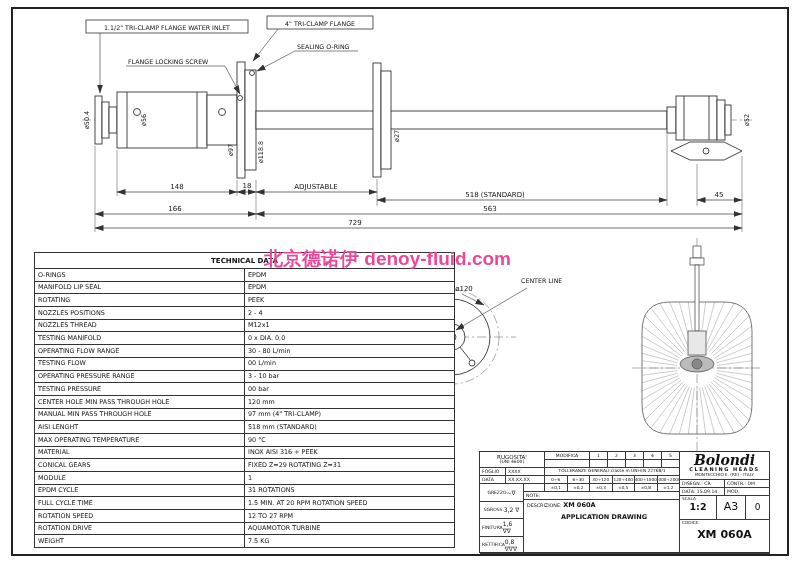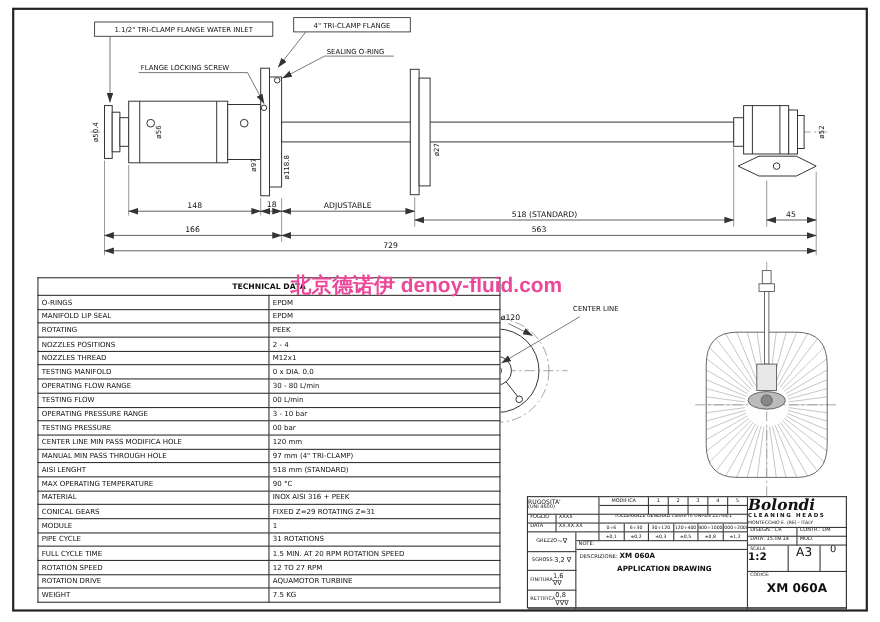--- a/index.html
+++ b/index.html
@@ -22,21 +22,21 @@
                  white-space:nowrap;overflow:hidden;}
   .tech-table td:first-child{width:127px;}
   
   .watermark{position:absolute;left:264px;top:246px;font-size:19px;font-weight:bold;
              color:#ec4899;white-space:nowrap;z-index:5;font-family:sans-serif;}
   
   .titleblock{position:absolute;left:479px;top:451px;width:291px;height:102px;
               border:1px solid #333;box-sizing:border-box;background:#fff;}
   .tb,.tbx{position:absolute;box-sizing:border-box;}
   .tb{border-right:1px solid #3a3a3a;border-bottom:1px solid #3a3a3a;display:flex;
-      align-items:flex-start;justify-content:center;overflow:hidden;font-size:5px;line-height:1.1;}
+      align-items:center;justify-content:center;overflow:hidden;font-size:5px;line-height:1.1;}
   .tbx{display:flex;}
   .tbx > div{border-right:1px solid #3a3a3a;border-bottom:1px solid #3a3a3a;box-sizing:border-box;
       display:flex;align-items:center;justify-content:center;overflow:hidden;flex:1;}
   .lv{font-size:4.6px;justify-content:flex-start;padding-left:2px;white-space:nowrap;}
   .brand{font-family:"DejaVu Serif","Liberation Serif",serif;font-style:italic;font-weight:bold;
          font-size:14px;line-height:1;}
   .rrow{flex-direction:row;justify-content:space-between;padding:0 2px;font-size:4.5px;}
   .rsym{font-size:6px;}
 </style>
 </head>
@@ -262,21 +262,21 @@
         </tr>
         <tr>
           <td>OPERATING PRESSURE RANGE</td>
           <td>3 - 10 bar</td>
         </tr>
         <tr>
           <td>TESTING PRESSURE</td>
           <td>00 bar</td>
         </tr>
         <tr>
-          <td>CENTER LINE MIN PASS MODIFICA HOLE</td>
+          <td>CENTER HOLE MIN PASS THROUGH HOLE</td>
           <td>120 mm</td>
         </tr>
         <tr>
           <td>MANUAL MIN PASS THROUGH HOLE</td>
           <td>97 mm (4" TRI-CLAMP)</td>
         </tr>
         <tr>
           <td>AISI LENGHT</td>
           <td>518 mm (STANDARD)</td>
         </tr>
@@ -290,21 +290,21 @@
         </tr>
         <tr>
           <td>CONICAL GEARS</td>
           <td>FIXED Z=29 ROTATING Z=31</td>
         </tr>
         <tr>
           <td>MODULE</td>
           <td>1</td>
         </tr>
         <tr>
-          <td>PIPE CYCLE</td>
+          <td>EPDM CYCLE</td>
           <td>31 ROTATIONS</td>
         </tr>
         <tr>
           <td>FULL CYCLE TIME</td>
           <td>1.5 MIN. AT 20 RPM ROTATION SPEED</td>
         </tr>
         <tr>
           <td>ROTATION SPEED</td>
           <td>12 TO 27 RPM</td>
         </tr>

